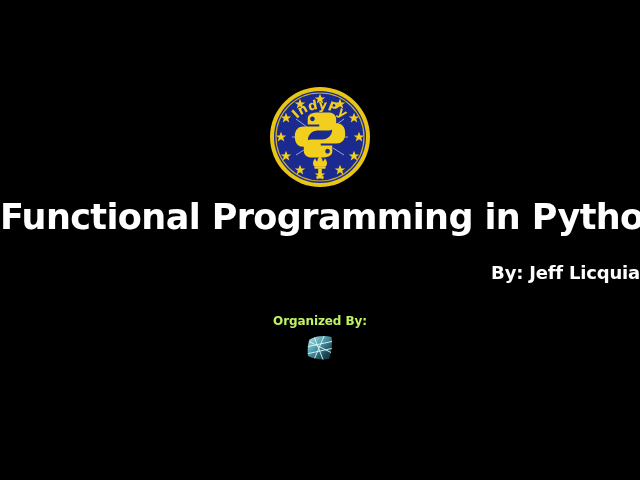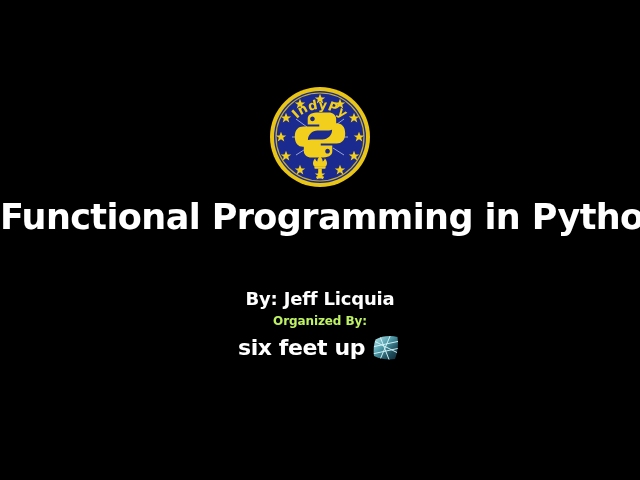--- a/index.html
+++ b/index.html
@@ -51,29 +51,28 @@
     line-height: 42px;
     white-space: nowrap;
   }
 
   
   #slide-byline {
     position: absolute;
     left: 0;
     top: 261px;
     width: 640px;
-    text-align: center;
+    text-align: right;
     color: #ffffff;
     font-family: "DejaVu Sans", sans-serif;
     font-weight: bold;
     font-size: 18px;
     line-height: 24px;
     letter-spacing: -0.2px;
     white-space: nowrap;
-    margin-top: 26px;
   }
 
   
   #organizer-block {
     position: absolute;
     left: 0;
     top: 314px;
     width: 640px;
     text-align: center;
   }
@@ -204,21 +203,20 @@
   </div>
 
   <div id="slide-title">Functional Programming in Python</div>
 
   <div id="slide-byline">By: Jeff Licquia</div>
 
   <div id="organizer-block">
     <span id="organizer-label">Organized By:</span>
 
     <div id="organizer-logo-row">
-      <span id="organizer-name">six feet up</span>
 
       <svg id="sixfeetup-mark" viewBox="0 0 32 32" xmlns="http://www.w3.org/2000/svg" aria-hidden="true">
         <defs>
           <linearGradient id="sfuGrad" x1="0" y1="0" x2="1" y2="1">
             <stop offset="0%" stop-color="#bdeef2"></stop>
             <stop offset="42%" stop-color="#4e9aa8"></stop>
             <stop offset="75%" stop-color="#1d4a58"></stop>
             <stop offset="100%" stop-color="#0e2b35"></stop>
           </linearGradient>
           <clipPath id="sfuClip">

